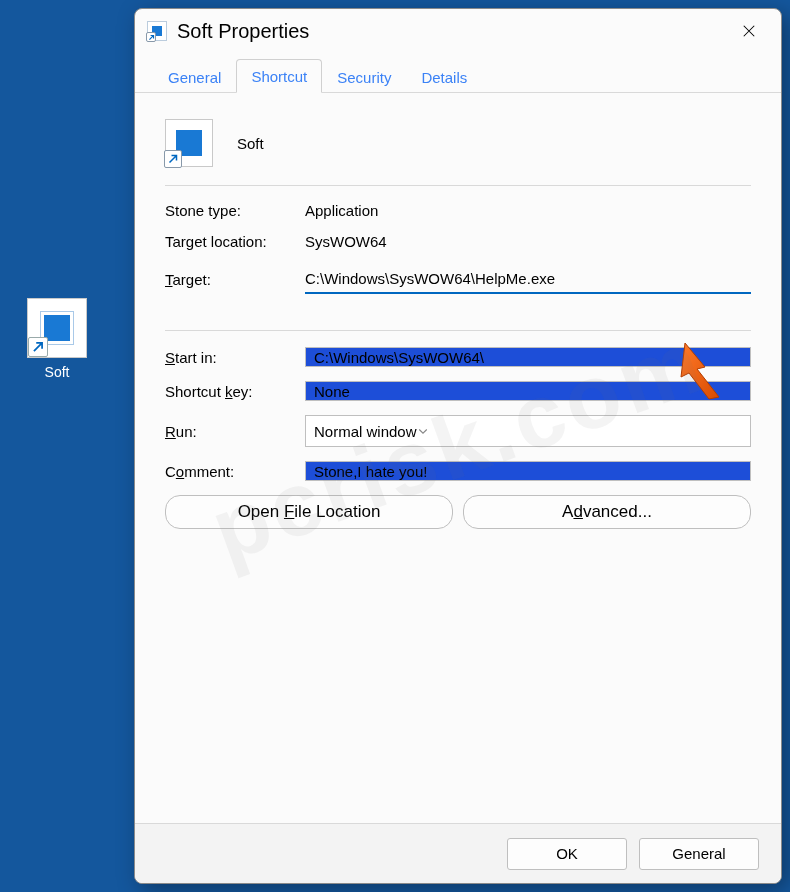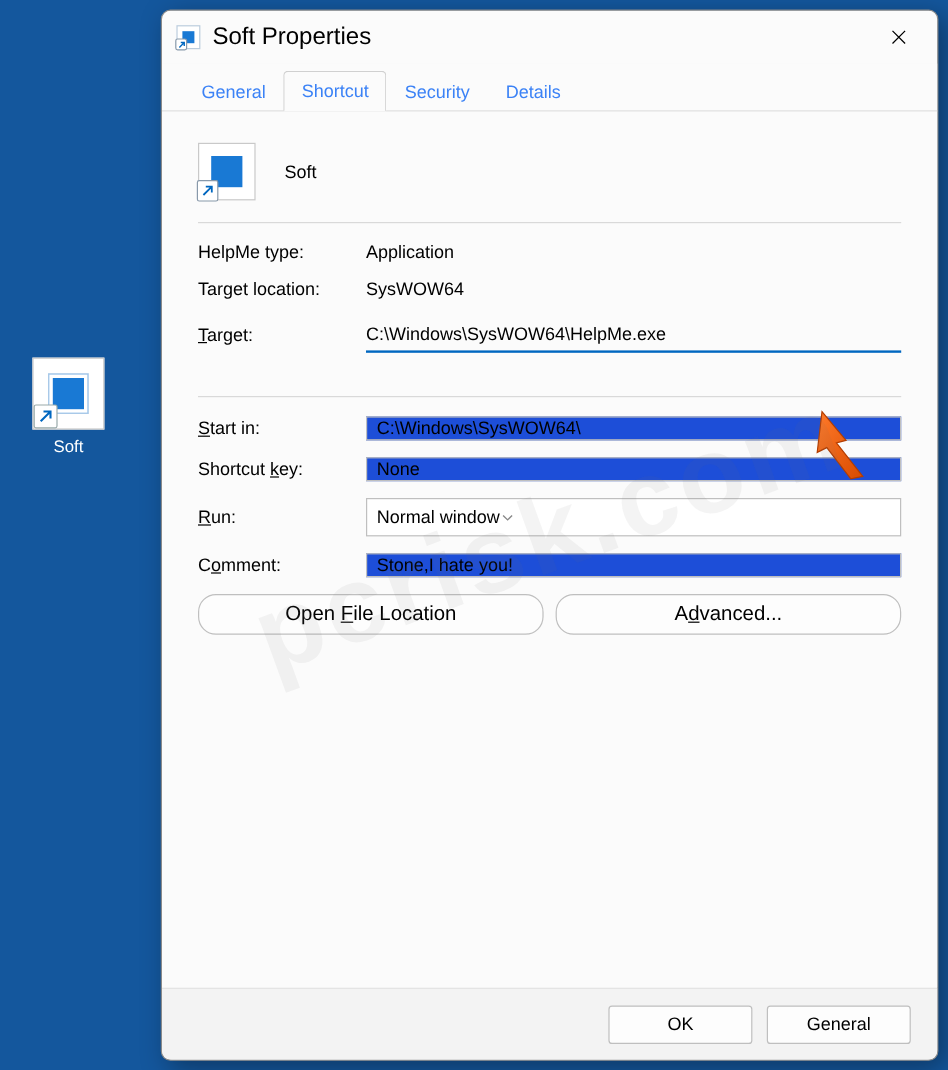--- a/index.html
+++ b/index.html
@@ -112,21 +112,21 @@
             <svg viewBox="0 0 24 24">
               <path fill="none" stroke="#0067c0" stroke-width="3" d="M5 19 L19 5 M9 5 H19 V15"></path>
             </svg>
           </div>
       </div>
       <div class="name-input">Soft</div>
     </div>
     <hr class="sep">
 
     <div class="frow">
-      <div class="flabel">HelpMe type:</div>
+      <div class="flabel">Stone type:</div>
       <div class="fval-static">Application</div>
     </div>
     <div class="frow">
       <div class="flabel">Target location:</div>
       <div class="fval-static">SysWOW64</div>
     </div>
     <div class="frow target">
       <div class="flabel"><span class="u">T</span><span>arget:</span></div>
       <input class="fval-input" value="C:\Windows\SysWOW64\HelpMe.exe" style="">
     </div>

